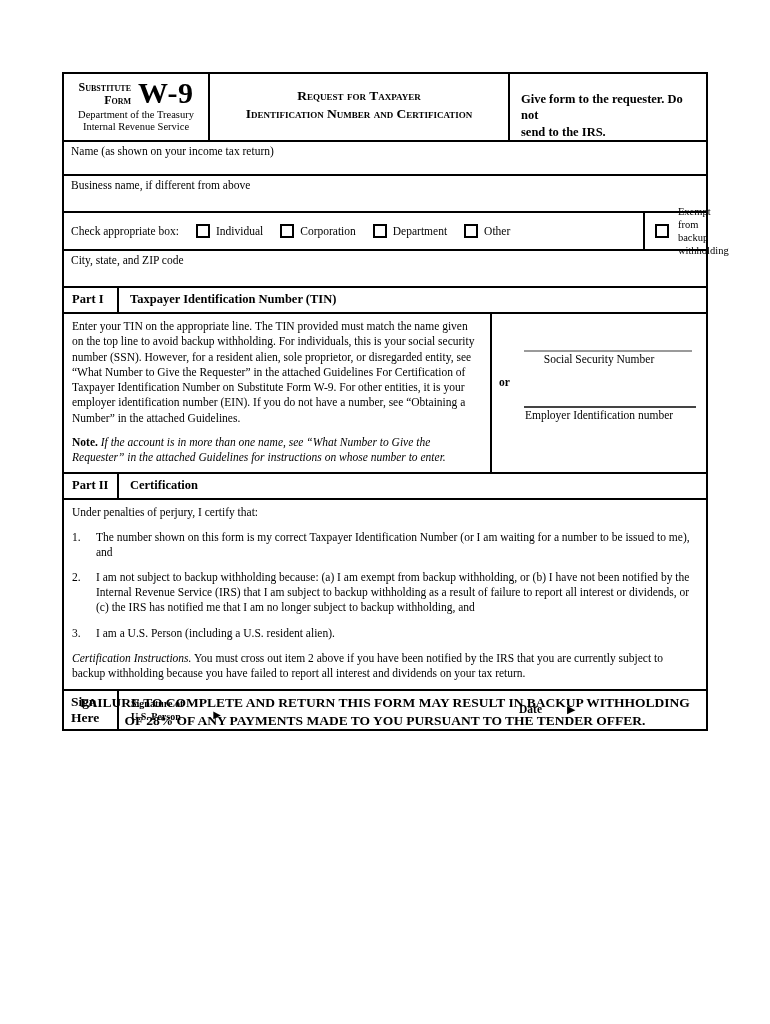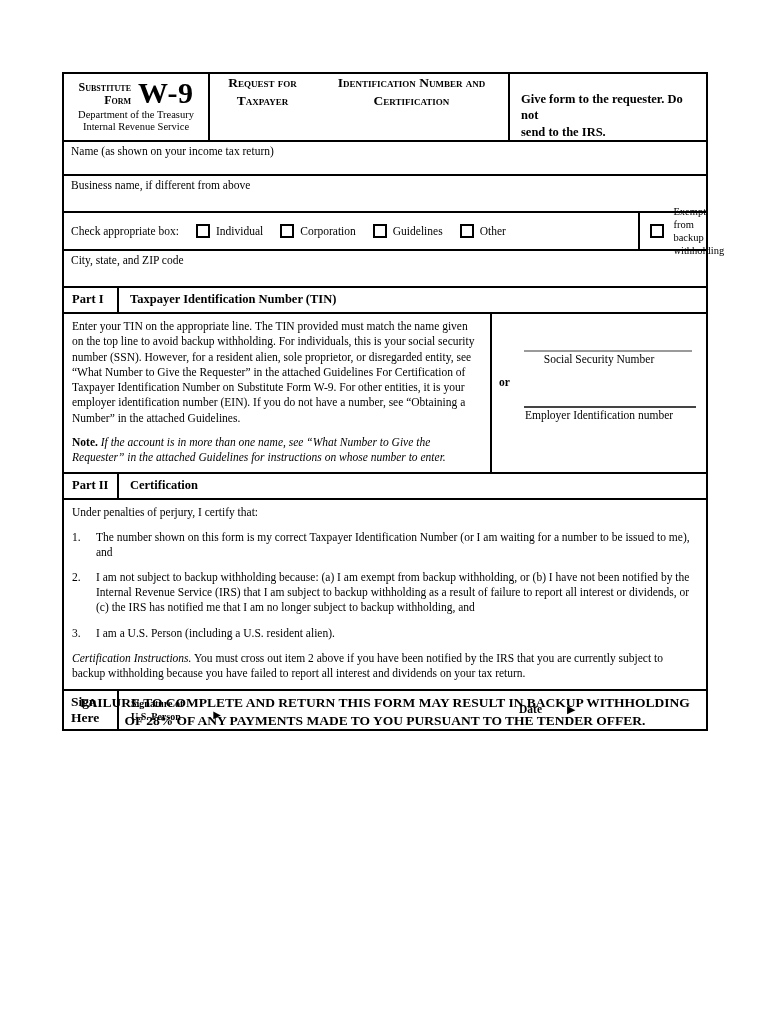--- a/index.html
+++ b/index.html
@@ -19,21 +19,21 @@
   .row { border-top: 2px solid #000; position: relative; }
   .row.first { border-top: none; }
 
   
   .hdr { display: flex; height: 66px; }
   .h-left { width: 146px; border-right: 2px solid #000; padding: 5px 3px 2px; }
   .subform-wrap { display: flex; justify-content: center; align-items: flex-start; gap: 7px; }
   .sub-lines { text-align: right; font-weight: bold; font-variant: small-caps; font-size: 12px; line-height: 1.05; padding-top: 2px; }
   .w9-big { font-size: 30px; font-weight: bold; line-height: 0.95; letter-spacing: 0.5px; }
   .dept { text-align: center; font-size: 10.5px; line-height: 1.2; margin-top: 1px; }
-  .h-center { flex: 1; border-right: 2px solid #000; display: flex; flex-direction: row; justify-content: center; text-align: center; font-weight: bold; font-variant: small-caps; font-size: 13.5px; line-height: 1.35; padding-bottom: 4px; }
+  .h-center { flex: 1; border-right: 2px solid #000; display: flex; flex-direction: column; justify-content: center; text-align: center; font-weight: bold; font-variant: small-caps; font-size: 13.5px; line-height: 1.35; padding-bottom: 4px; }
   .h-right { width: 196px; padding: 17px 10px 0 11px; font-weight: bold; font-size: 12.5px; line-height: 1.3; }
 
   
   .field-row { padding: 3px 7px; font-size: 11.5px; }
   .row-name { height: 34px; }
   .row-business { height: 37px; }
   .row-city { height: 37px; }
 
   
   .check-row { display: flex; height: 38px; }
@@ -124,21 +124,21 @@
   </div>
 
   <div class="row check-row">
     <div class="check-main">
       <span>Check appropriate box:</span>
       <span class="cbox"></span>
       <span>Individual</span>
       <span class="cbox"></span>
       <span>Corporation</span>
       <span class="cbox"></span>
-      <span>Guidelines</span>
+      <span>Department</span>
       <span class="cbox"></span>
       <span>Other</span>
       <span class="other-blank">_ _ _ _ _ _ _ _ _ _ _ _</span>
     </div>
     <div class="check-exempt">
       <span class="cbox"></span>
       <span>Exempt from backup withholding</span>
     </div>
   </div>
 

